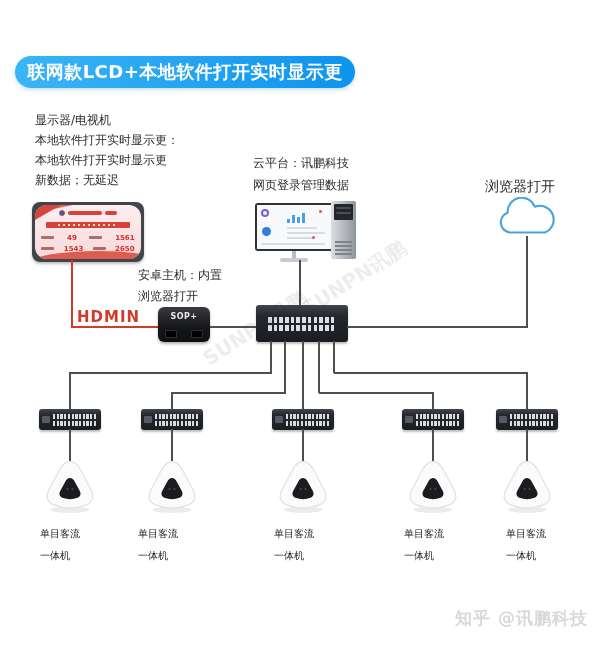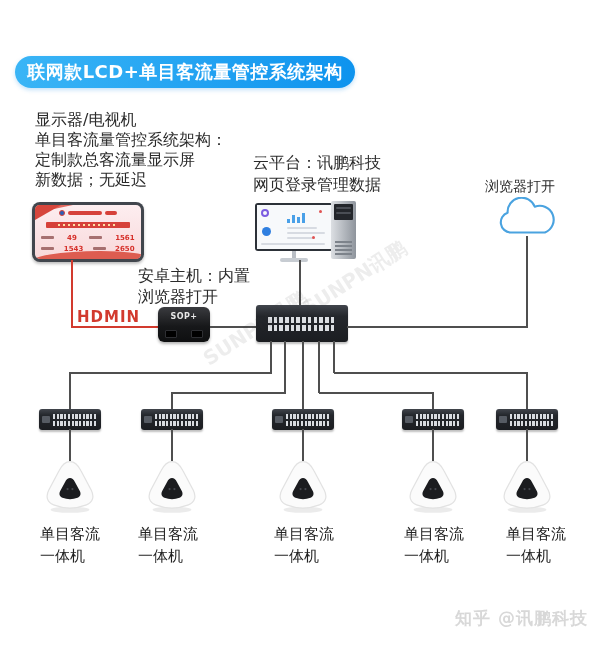--- a/index.html
+++ b/index.html
@@ -9,33 +9,33 @@
   }
   
   .badge{
     position:absolute;left:15px;top:56px;width:340px;height:32px;border-radius:17px;
     background:linear-gradient(90deg,#3ab5f6,#0e93ee);
     display:flex;align-items:center;justify-content:center;
     color:#fff;font-size:18px;font-weight:bold;letter-spacing:.5px;
     box-shadow:0 2px 4px rgba(20,140,230,.25);
   }
   
-  .note{position:absolute;font-size:16px;line-height:20px;}
+  .note{position:absolute;font-size:12px;line-height:20px;}
   .note-display{left:35px;top:110px;}
   .note-cloudplat{left:253px;top:152px;line-height:22px;}
   .note-android{left:138px;top:265px;line-height:21px;}
   .label-ali{position:absolute;left:485px;top:178px;font-size:14px;}
   .hdmi{position:absolute;left:77px;top:308px;font-size:15px;font-weight:bold;color:#d23a2e;letter-spacing:1px;}
   
   .lh,.lv{position:absolute;background:#4f4f4f;}
   .lh{height:2px;} .lv{width:2px;}
   .red{background:#d23a2e;}
   
   .lcd{position:absolute;left:32px;top:202px;width:112px;height:60px;background:#41464d;border-radius:8px;padding:3px;box-sizing:border-box;box-shadow:0 2px 3px rgba(0,0,0,.25);}
-  .lcd-screen{position:relative;width:100%;height:100%;border-radius:5px;overflow:hidden;background:linear-gradient(180deg,#fdeef0,#f8d8da);}
+  .lcd-screen{position:relative;width:100%;height:100%;border-radius:12px;overflow:hidden;background:linear-gradient(180deg,#fdeef0,#f8d8da);}
   .flag{position:absolute;left:0;top:0;width:0;height:0;border-top:15px solid #d6463c;border-right:26px solid transparent;}
   .flag2{position:absolute;left:0;top:0;width:0;height:0;border-top:8px solid #e2695f;border-right:38px solid transparent;}
   .hills{position:absolute;bottom:-4px;left:-6px;width:112%;height:12px;background:#dd5c50;border-radius:60% 40% 0 0/12px 7px 0 0;}
   .hills2{position:absolute;bottom:-6px;left:20%;width:90%;height:10px;background:#c8443b;border-radius:50% 50% 0 0/9px 9px 0 0;}
   .emblem-row{position:absolute;top:5px;left:0;width:100%;display:flex;align-items:center;justify-content:center;gap:3px;}
   .emblem{width:6px;height:6px;border-radius:50%;background:#2b5fb8;border:1px solid #d6413a;box-sizing:border-box;}
   .ttlbar{width:34px;height:4px;background:#d6413a;border-radius:2px;}
   .ttlbar.s{width:12px;}
   .banner{position:absolute;top:17px;left:10%;width:80%;height:6px;background:#d6413a;border-radius:1px;display:flex;align-items:center;justify-content:center;}
   .banner i{display:block;width:70%;height:2px;background:repeating-linear-gradient(90deg,rgba(255,235,170,.95) 0 2px,transparent 2px 5px);}
@@ -66,38 +66,38 @@
   .switch{position:absolute;background:linear-gradient(180deg,#41454c 0%,#24272c 30%,#1b1d21 100%);border-radius:3px;box-shadow:0 2px 2px rgba(0,0,0,.25);}
   .sw-main{left:256px;top:305px;width:92px;height:37px;}
   .sw-main .ports{position:absolute;left:12px;top:12px;width:68px;}
   .sw-main .prow{height:6px;margin-bottom:2px;background:repeating-linear-gradient(90deg,#dcdfe3 0 3.6px,transparent 3.6px 5.7px);}
   .sw-small{width:62px;height:21px;top:409px;}
   .sw-small .prow1{position:absolute;left:14px;top:5px;width:44px;height:5px;background:repeating-linear-gradient(90deg,#d8dbe0 0 2.3px,transparent 2.3px 3.7px);}
   .sw-small .prow2{position:absolute;left:14px;top:12px;width:44px;height:5px;background:repeating-linear-gradient(90deg,#d8dbe0 0 2.3px,transparent 2.3px 3.7px);}
   .sw-small .brand{position:absolute;left:3px;top:7px;width:8px;height:7px;background:#565b63;border-radius:1px;}
   
   .cam{position:absolute;width:62px;height:56px;}
-  .node-label{position:absolute;top:523px;font-size:15px;line-height:22px;color:#222;}
+  .node-label{position:absolute;top:523px;font-size:10px;line-height:22px;color:#222;}
   
   .cloud{position:absolute;left:496px;top:197px;width:62px;height:40px;}
   
   .wm{position:absolute;font-size:20px;font-weight:bold;color:rgba(60,60,60,.09);transform:rotate(-33deg);white-space:nowrap;}
   .credit{position:absolute;left:455px;top:607px;font-size:17px;font-weight:bold;color:#d8d8d8;letter-spacing:1px;}
 </style>
 </head>
 <body>
 
 <div class="canvas">
 
-  <div class="badge">联网款LCD+单目客流量管控系统架构</div>
+  <div class="badge">联网款LCD+本地软件打开实时显示更</div>
 
   <div class="note note-display">
     <div>显示器/电视机</div>
-    <div>单目客流量管控系统架构：</div>
-    <div>定制款总客流量显示屏</div>
+    <div>本地软件打开实时显示更：</div>
+    <div>本地软件打开实时显示更</div>
     <div>新数据；无延迟</div>
   </div>
 
   <div class="note note-cloudplat">
     <div>云平台：讯鹏科技</div>
     <div>网页登录管理数据</div>
   </div>
 
   <div class="label-ali">浏览器打开</div>
   <svg class="cloud" viewBox="0 0 64 40">

